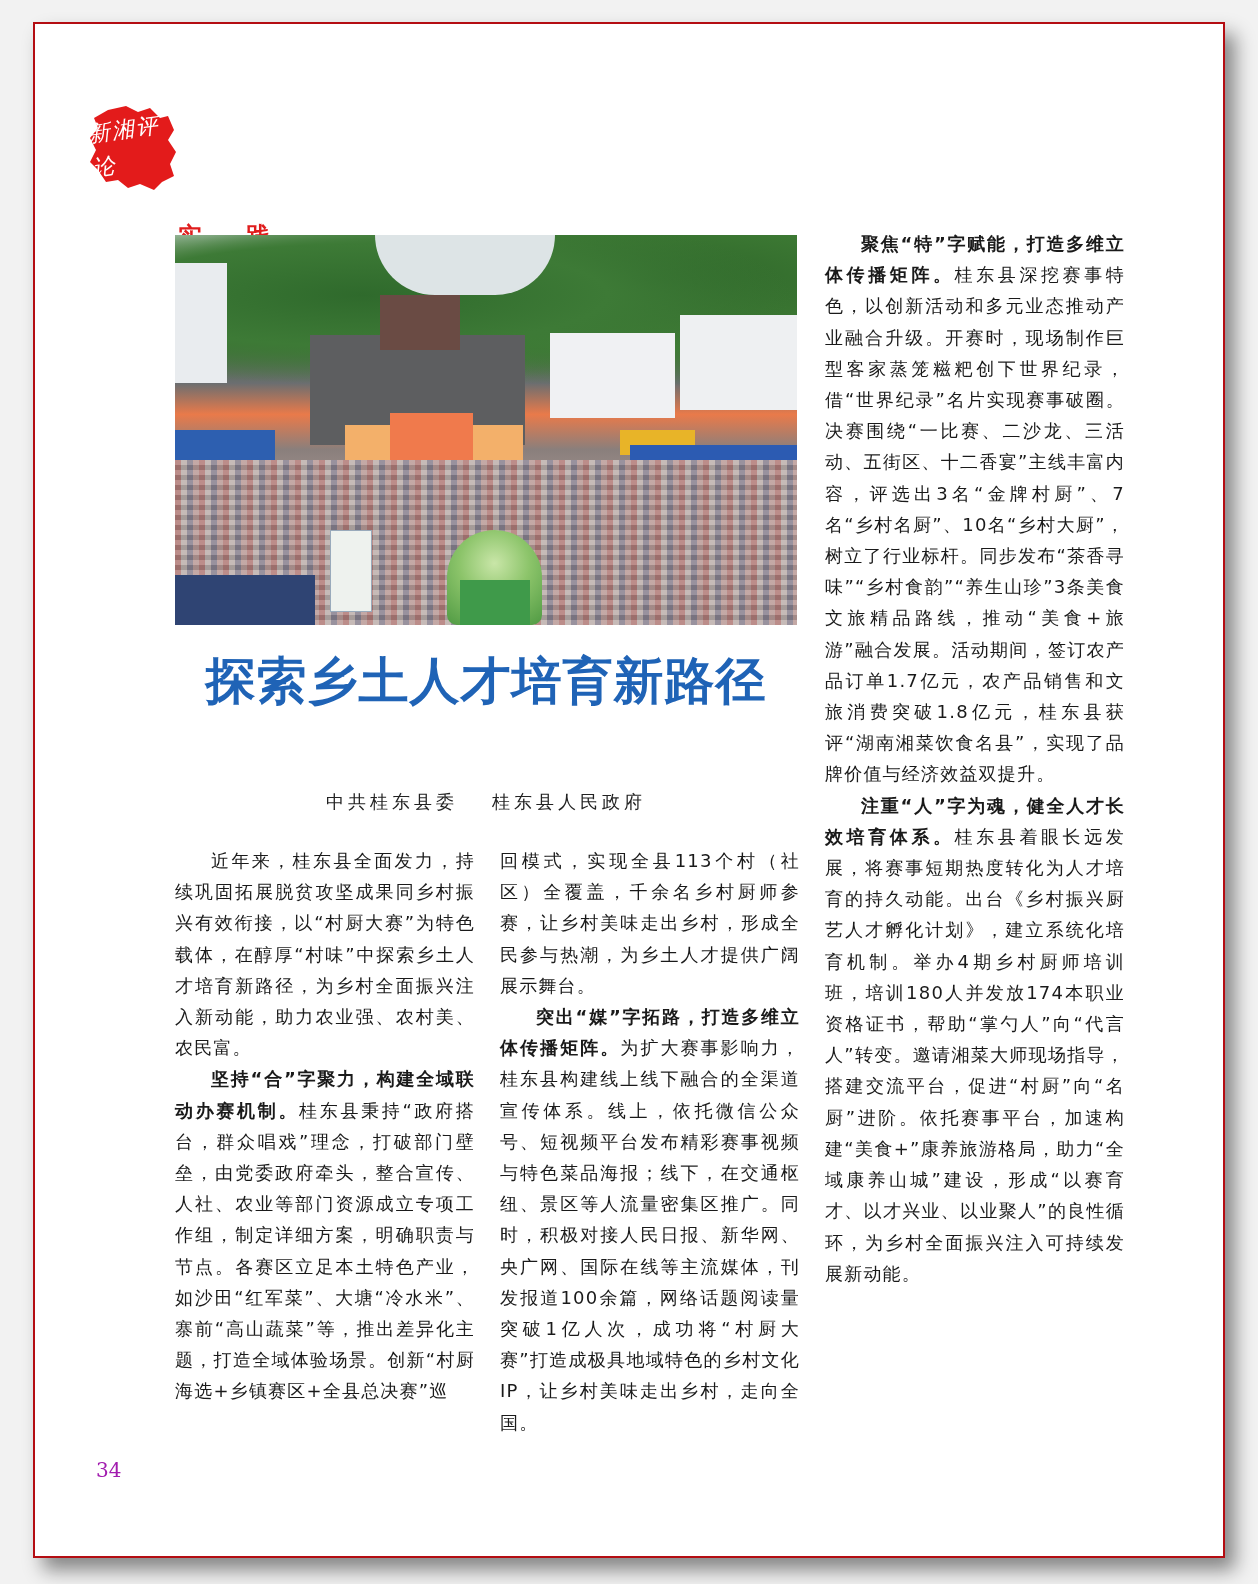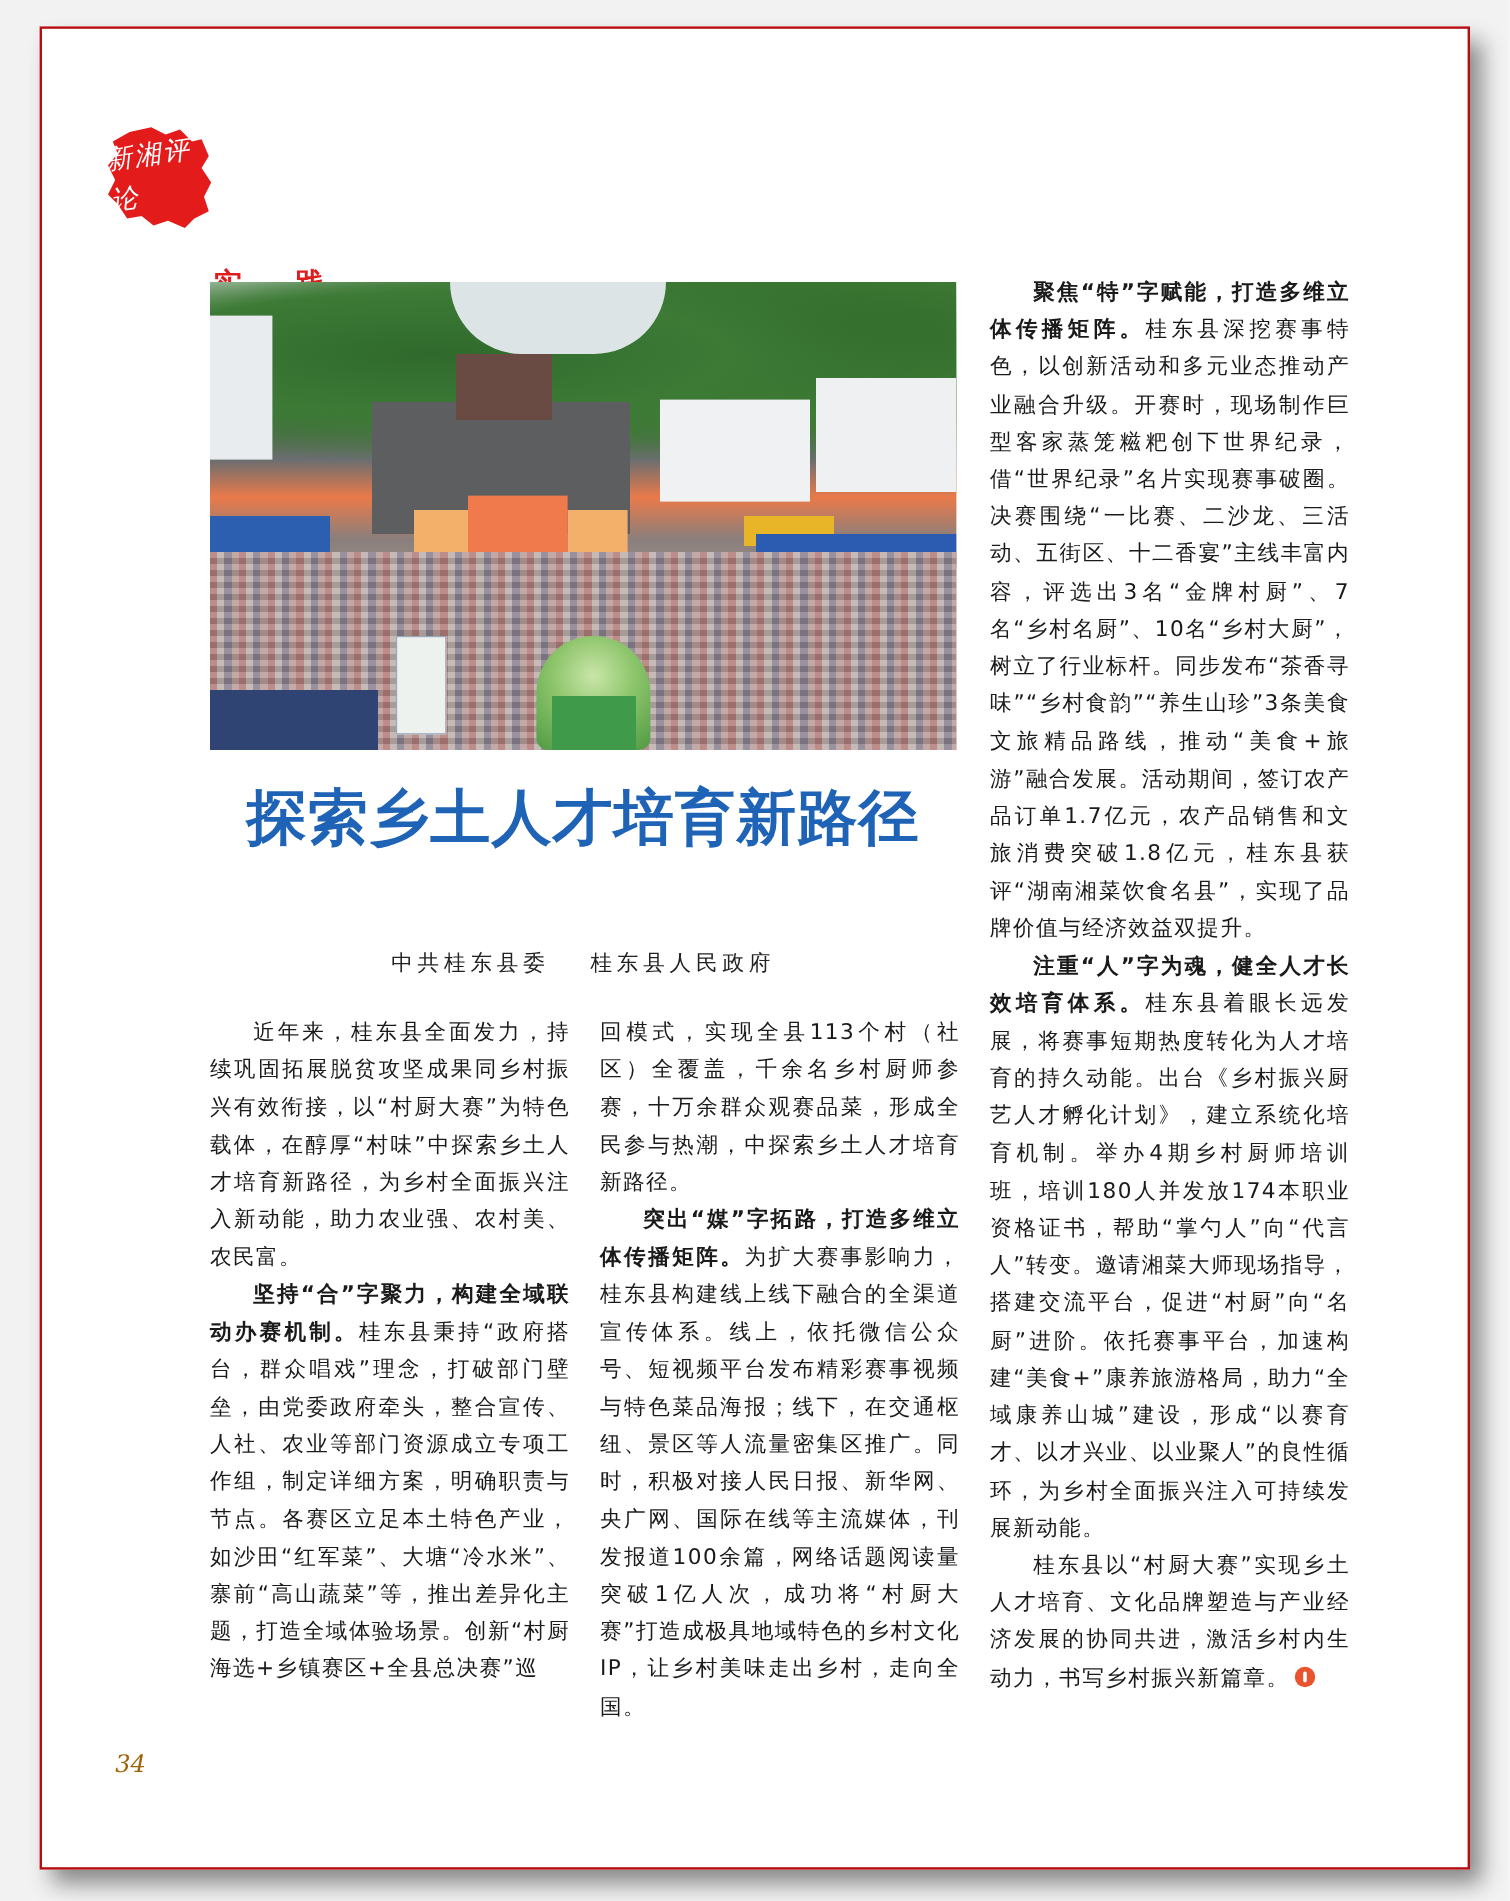--- a/index.html
+++ b/index.html
@@ -80,21 +80,21 @@
   .endmark {
     display: inline-block; width: 17px; height: 17px; border-radius: 50%;
     background: #e8542e; vertical-align: -2px; margin-left: 4px; position: relative;
   }
   .endmark::after {
     content: ""; position: absolute; left: 7px; top: 4px; width: 3px; height: 9px;
     background: #fff; border-radius: 2px;
   }
   .page-num {
     position: absolute; left: 96px; top: 1458px; font-family: "DejaVu Serif", serif;
-    font-style: italic; font-size: 20px; color: #a16207;
+    font-size: 20px; color: #a21caf;
   }
 </style>
 </head>
 <body>
 
 <div class="page"></div>
 
 <div class="logo">
   <svg width="90" height="86" viewBox="0 0 90 86">
     <path d="M20 6 L38 2 L50 8 L62 4 L72 14 L80 12 L86 26 L80 36 L88 48 L82 60 L86 72 L74 78 L66 86 L52 80 L40 84 L30 76 L18 78 L10 66 L2 58 L8 46 L2 34 L10 24 L6 14 Z" fill="#e31b1b"></path>
@@ -131,23 +131,22 @@
 <div class="byline">
   <span>中共桂东县委</span><span>桂东县人民政府</span>
 </div>
 
 <div class="col c1">
   <p>近年来，桂东县全面发力，持续巩固拓展脱贫攻坚成果同乡村振兴有效衔接，以“村厨大赛”为特色载体，在醇厚“村味”中探索乡土人才培育新路径，为乡村全面振兴注入新动能，助力农业强、农村美、农民富。</p>
   <p><b>坚持“合”字聚力，构建全域联动办赛机制。</b><span>桂东县秉持“政府搭台，群众唱戏”理念，打破部门壁垒，由党委政府牵头，整合宣传、人社、农业等部门资源成立专项工作组，制定详细方案，明确职责与节点。各赛区立足本土特色产业，如沙田“红军菜”、大塘“冷水米”、寨前“高山蔬菜”等，推出差异化主题，打造全域体验场景。创新“村厨海选+乡镇赛区+全县总决赛”巡</span></p>
 </div>
 
 <div class="col c2">
-  <p class="cont">回模式，实现全县113个村（社区）全覆盖，千余名乡村厨师参赛，十万余群众观赛品菜，形成全民参与热潮，中探索乡土人才培育新路径。</p>
+  <p class="cont">回模式，实现全县113个村（社区）全覆盖，千余名乡村厨师参赛，让乡村美味走出乡村，形成全民参与热潮，为乡土人才提供广阔展示舞台。</p>
   <p><b>突出“媒”字拓路，打造多维立体传播矩阵。</b><span>为扩大赛事影响力，桂东县构建线上线下融合的全渠道宣传体系。线上，依托微信公众号、短视频平台发布精彩赛事视频与特色菜品海报；线下，在交通枢纽、景区等人流量密集区推广。同时，积极对接人民日报、新华网、央广网、国际在线等主流媒体，刊发报道100余篇，网络话题阅读量突破1亿人次，成功将“村厨大赛”打造成极具地域特色的乡村文化IP，让乡村美味走出乡村，走向全国。</span></p>
 </div>
 
 <div class="col c3">
   <p><b>聚焦“特”字赋能，打造多维立体传播矩阵。</b><span>桂东县深挖赛事特色，以创新活动和多元业态推动产业融合升级。开赛时，现场制作巨型客家蒸笼糍粑创下世界纪录，借“世界纪录”名片实现赛事破圈。决赛围绕“一比赛、二沙龙、三活动、五街区、十二香宴”主线丰富内容，评选出3名“金牌村厨”、7名“乡村名厨”、10名“乡村大厨”，树立了行业标杆。同步发布“茶香寻味”“乡村食韵”“养生山珍”3条美食文旅精品路线，推动“美食+旅游”融合发展。活动期间，签订农产品订单1.7亿元，农产品销售和文旅消费突破1.8亿元，桂东县获评“湖南湘菜饮食名县”，实现了品牌价值与经济效益双提升。</span></p>
   <p><b>注重“人”字为魂，健全人才长效培育体系。</b><span>桂东县着眼长远发展，将赛事短期热度转化为人才培育的持久动能。出台《乡村振兴厨艺人才孵化计划》，建立系统化培育机制。举办4期乡村厨师培训班，培训180人并发放174本职业资格证书，帮助“掌勺人”向“代言人”转变。邀请湘菜大师现场指导，搭建交流平台，促进“村厨”向“名厨”进阶。依托赛事平台，加速构建“美食+”康养旅游格局，助力“全域康养山城”建设，形成“以赛育才、以才兴业、以业聚人”的良性循环，为乡村全面振兴注入可持续发展新动能。</span></p>
-  <p><span>桂东县以“村厨大赛”实现乡土人才培育、文化品牌塑造与产业经济发展的协同共进，激活乡村内生动力，书写乡村振兴新篇章。</span><span class="endmark"></span></p>
 </div>
 
 <div class="page-num">34</div>
 
 </body></html>

